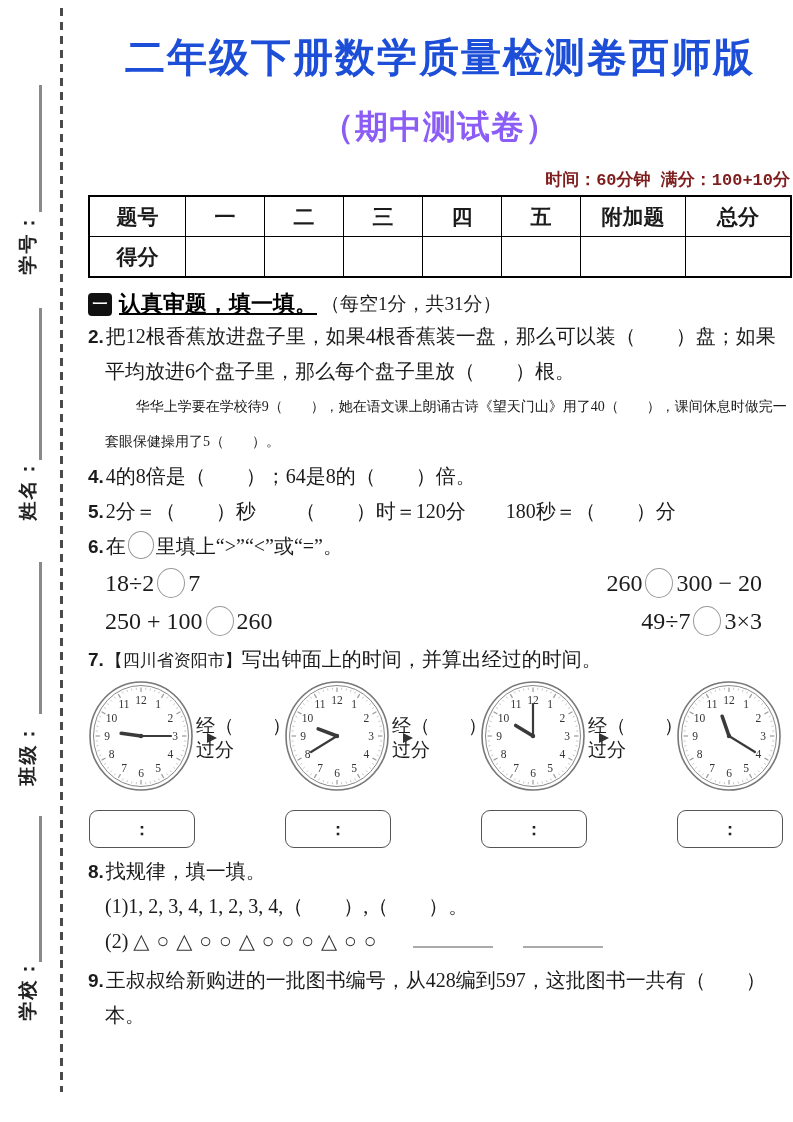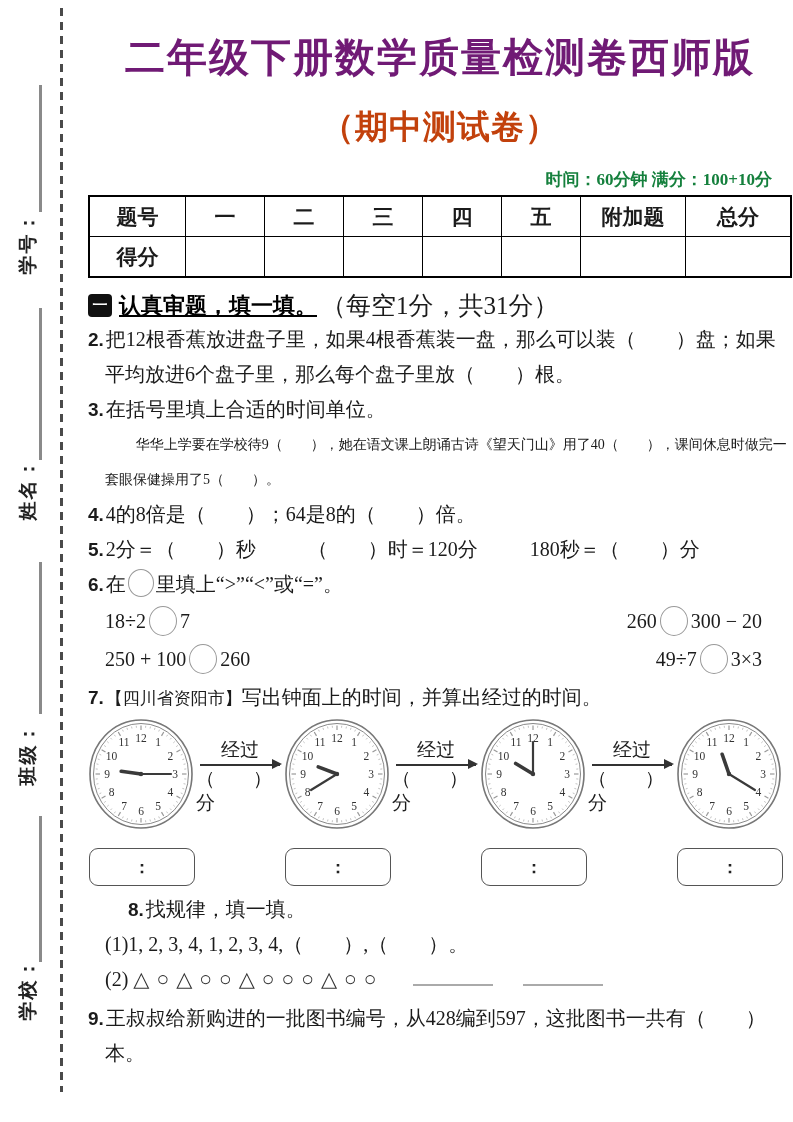--- a/index.html
+++ b/index.html
@@ -16,29 +16,29 @@
   .side-line{position:absolute;left:39px;width:3px;background:#8a8a8a;}
   .side-label{
     position:absolute;width:74px;height:24px;left:-10px;text-align:center;
     transform:rotate(-90deg);font:bold 19px "Liberation Serif",serif;color:#222;
     letter-spacing:2px;white-space:nowrap;
   }
   
   .main{position:absolute;left:88px;top:0;width:704px;}
   .title{
     margin-top:30px;text-align:center;font-family:"Liberation Sans","DejaVu Sans",sans-serif;
-    font-weight:bold;font-size:40px;letter-spacing:2px;color:#701a75;
+    font-weight:bold;font-size:40px;letter-spacing:2px;color:#1d4ed8;
   }
   .subtitle{
     margin-top:20px;text-align:center;font-family:"Liberation Sans","DejaVu Sans",sans-serif;
-    font-weight:bold;font-size:33px;letter-spacing:1px;color:#c2410c;
+    font-weight:bold;font-size:33px;letter-spacing:1px;color:#8b5cf6;
   }
   .meta{
-    margin-top:18px;text-align:right;padding-right:20px;
-    font-family:Liberation Serif, serif;font-weight:bold;font-size:17px;color:#15803d;
+    margin-top:18px;text-align:right;padding-right:2px;
+    font-family:Liberation Mono, monospace;font-weight:bold;font-size:17px;color:#7f1d1d;
   }
   
   table.score{
     margin-top:4px;width:100%;border-collapse:collapse;border:2.5px solid #000;
   }
   table.score td{
     border:1.6px solid #000;height:39px;text-align:center;vertical-align:middle;
     font-weight:bold;font-size:21px;padding:0;
   }
   td.c-no{width:95px;} td.c-s{width:78px;} td.c-extra{width:104px;} td.c-total{width:auto;}
@@ -46,62 +46,62 @@
   .section{margin-top:11px;display:flex;align-items:center;}
   .badge{
     width:24px;height:23px;background:#111;border-radius:4px;color:#fff;
     display:flex;align-items:center;justify-content:center;
     font:bold 15px "Liberation Sans",sans-serif;flex:0 0 auto;
   }
   .section-title{
     margin-left:7px;font-family:"Liberation Sans","DejaVu Sans",sans-serif;
     font-weight:bold;font-size:22px;color:#000;text-decoration:underline;
   }
-  .section-note{margin-left:4px;font-size:25px;}
+  .section-note{margin-left:4px;font-size:19px;}
   
   .q{margin:0;padding-left:17px;font-size:20px;line-height:35px;}
   .qnum{
     font-family:"Liberation Sans","DejaVu Sans",sans-serif;font-weight:bold;
     font-size:19px;margin-left:-17px;margin-right:2px;
   }
   .qtag{font-size:17px;}
   .detail{margin:0;padding-left:17px;text-indent:2.2em;font-size:14px;line-height:35px;}
   .detail2{margin:0;padding-left:17px;font-size:20px;line-height:35px;}
-  .q5parts{display:inline-flex;gap:52px;}
+  .q5parts{display:inline-flex;gap:40px;}
   .cmp-row{display:flex;justify-content:space-between;padding-left:17px;padding-right:30px;
-    font-size:20px;line-height:38px;align-items:center;}
+    font-size:24px;line-height:38px;align-items:center;}
   .cmp{display:flex;align-items:center;}
   .cmp-circle{
     display:inline-block;width:26px;height:28px;border:1.3px solid #999;
     border-radius:50%;margin:0 3px;flex:0 0 auto;
   }
   .intro-circle{
     display:inline-block;width:24px;height:26px;border:1.3px solid #999;
     border-radius:50%;margin:0 2px;vertical-align:-6px;
   }
   
   .clock-grid{
     display:grid;grid-template-columns:108px 88px 108px 88px 108px 88px 108px;
     align-items:center;margin-top:2px;
   }
-  .connector{display:flex;flex-direction:column;align-items:center;font-size:19px;line-height:24px;}
+  .connector{display:flex;flex-direction:row;align-items:center;font-size:19px;line-height:24px;}
   .conn-arrow{width:80px;height:2px;background:#333;position:relative;margin:2px 0 1px;}
   .conn-arrow::after{
     content:'';position:absolute;right:-2px;top:-4.5px;
     border-left:10px solid #333;border-top:5px solid transparent;border-bottom:5px solid transparent;
   }
   .ansbox{
     height:36px;border:1.6px solid #555;border-radius:9px;margin:12px 1px 0;
     display:flex;align-items:center;justify-content:center;
     font-weight:bold;font-size:17px;color:#222;
   }
   
   .shapes{letter-spacing:7px;font-size:21px;color:#333;}
   .blankline{display:inline-block;width:80px;border-bottom:2px solid #aaa;height:1em;margin-left:30px;}
-  .mt6{margin-top:6px;margin-left:40px;} .mt4{margin-top:4px;} .mt2{margin-top:2px;}
+  .mt6{margin-top:6px;} .mt4{margin-top:4px;} .mt2{margin-top:2px;}
 </style>
 </head>
 <body>
 
 <div class="seal-dash"></div>
 
 <div class="side-line" style="top:85px;height:127px;"></div>
 <div class="side-label" style="top:231px;">学号：</div>
 
 <div class="side-line" style="top:308px;height:152px;"></div>
@@ -146,21 +146,20 @@
 
   <div class="section">
     <span class="badge">一</span>
     <span class="section-title">认真审题，填一填。</span>
     <span class="section-note">（每空1分，共31分）</span>
   </div>
 
 
   <p class="q"><span class="qnum">2.</span><span>把12根香蕉放进盘子里，如果4根香蕉装一盘，那么可以装（　　）盘；如果平均放进6个盘子里，那么每个盘子里放（　　）根。</span></p>
 
-  <p class="q"><span class="qnum">3.</span><span>在括号里填上合适的时间单位。</span></p>
   <p class="detail">华华上学要在学校待9（　　），她在语文课上朗诵古诗《望天门山》用了40（　　），课间休息时做完一套眼保健操用了5（　　）。</p>
 
   <p class="q"><span class="qnum">4.</span><span>4的8倍是（　　）；64是8的（　　）倍。</span></p>
 
   <p class="q"><span class="qnum">5.</span><span class="q5parts">
         <span>2分＝（　　）秒</span>
         <span>（　　）时＝120分</span>
         <span>180秒＝（　　）分</span>
       </span></p>
 

